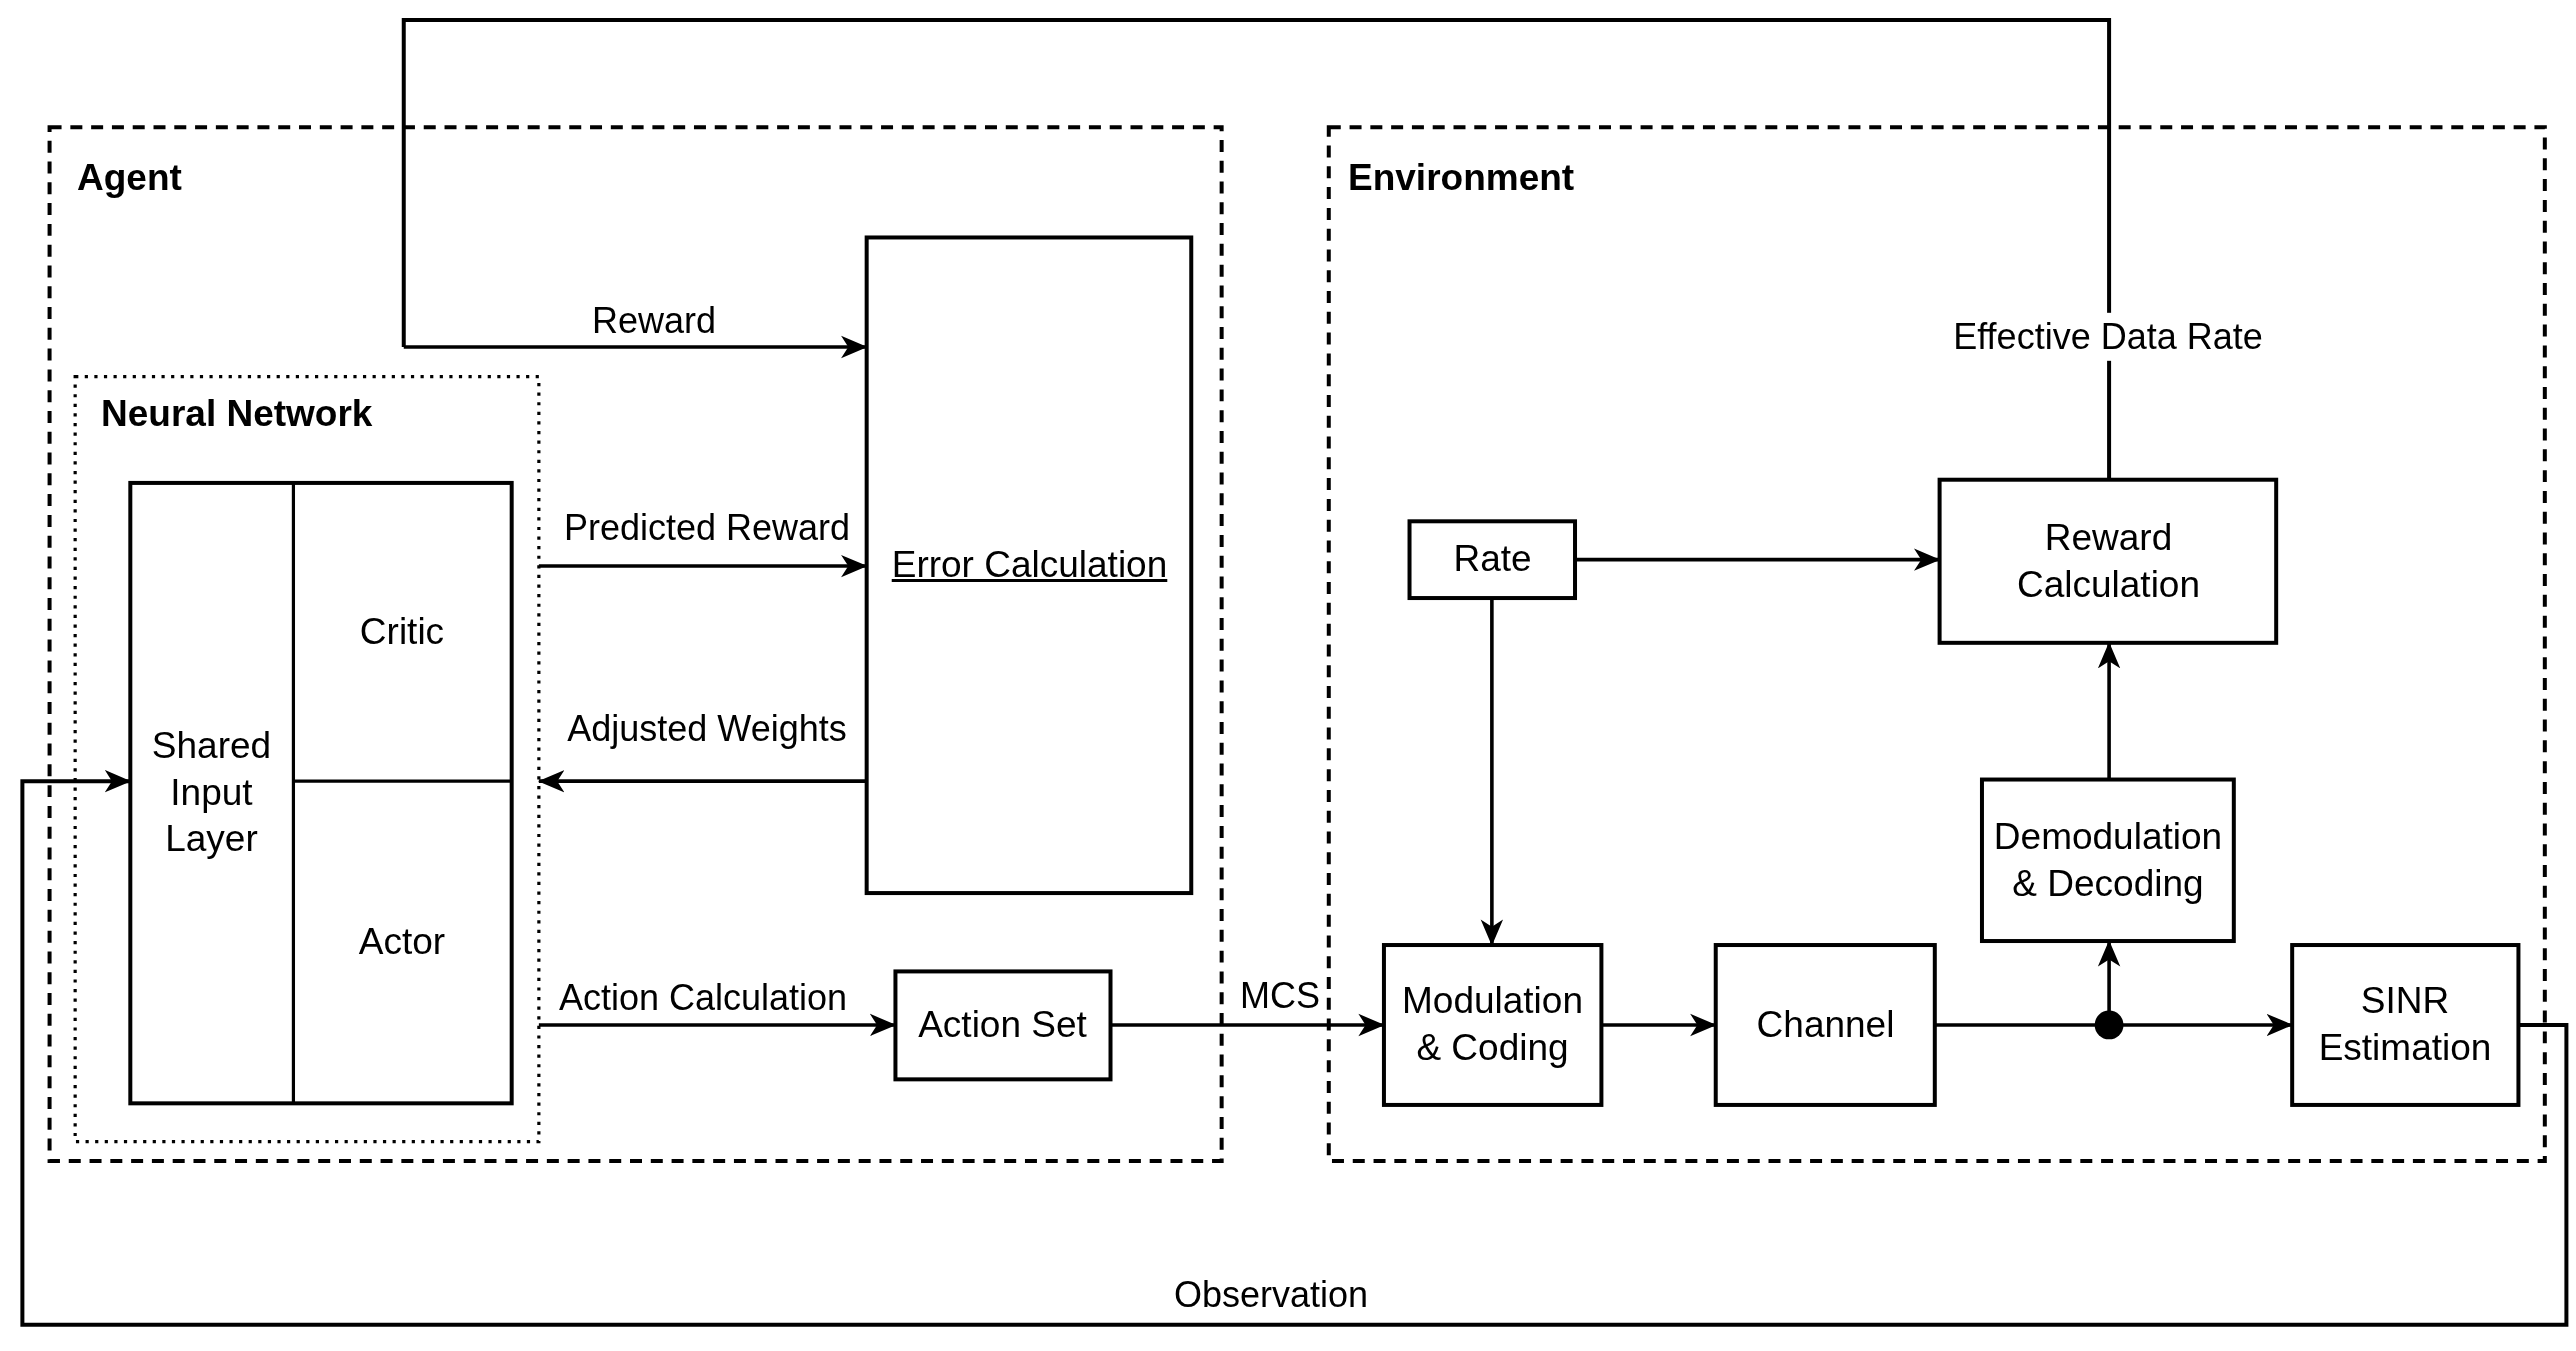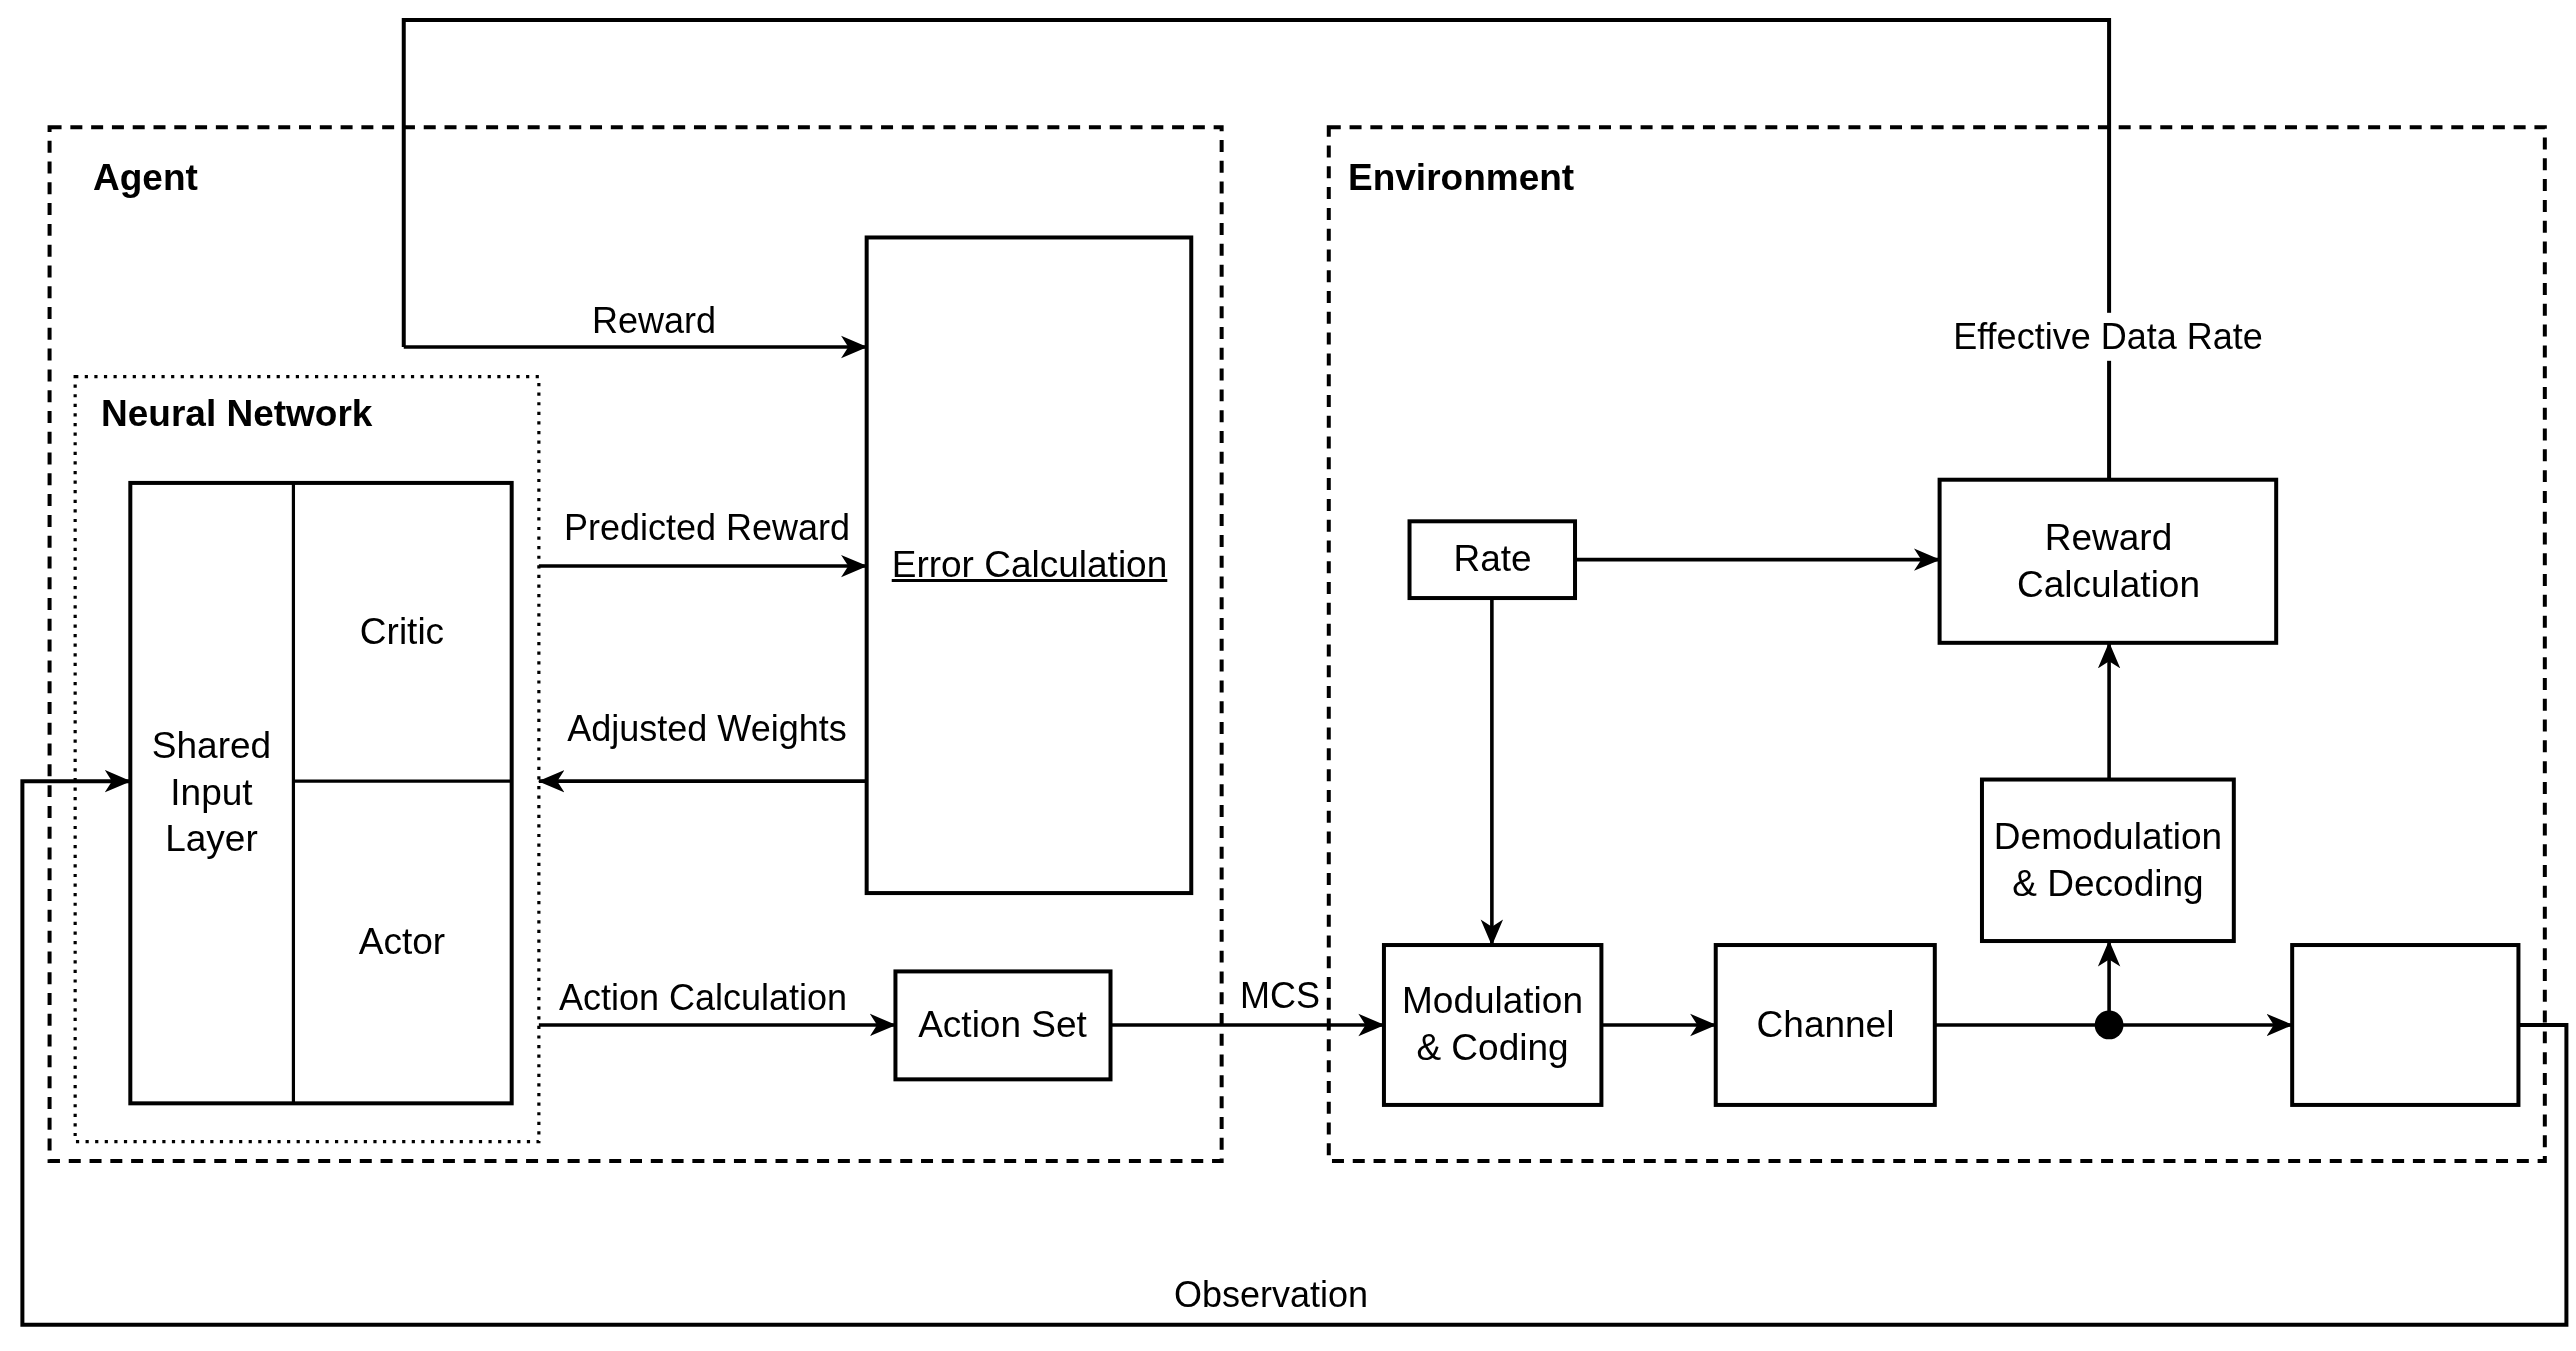--- a/index.html
+++ b/index.html
@@ -86,39 +86,41 @@
     <path d="M2420 1282 L2867 1282" fill="none" stroke="#000000" stroke-width="4.5" marker-end="url(#arrow)"></path>
     <circle cx="2638" cy="1282" r="18" fill="#000000"></circle>
     <path d="M2638 1282 L2638 1177" fill="none" stroke="#000000" stroke-width="4.5" marker-end="url(#arrow)"></path>
     <path d="M2638 975 L2638 804" fill="none" stroke="#000000" stroke-width="4.5" marker-end="url(#arrow)"></path>
     <path d="M1970 700 L2426 700" fill="none" stroke="#000000" stroke-width="4.5" marker-end="url(#arrow)"></path>
     <path d="M1866 748 L1866 1182" fill="none" stroke="#000000" stroke-width="4.5" marker-end="url(#arrow)"></path>
 
     <path d="M3150 1282 L3210 1282 L3210 1657 L28 1657 L28 977 L163 977" fill="none" stroke="#000000" stroke-width="5" marker-end="url(#arrow)"></path>
   </svg>
 
-  <div class="container-title" style="left:77px; top:157px;margin-left:16px;">Agent</div>
+  <div class="container-title" style="left:77px; top:157px;">Agent</div>
   <div class="container-title" style="left:1348px; top:157px;">Environment</div>
   <div class="container-title" style="left:101px; top:393px;">Neural Network</div>
 
   <div class="box-label" style="left:130px; top:483px; width:163px; height:620px;">Shared
 Input
 Layer</div>
   <div class="box-label" style="left:293px; top:483px; width:218px; height:298px;">Critic</div>
   <div class="box-label" style="left:293px; top:781px; width:218px; height:322px;">Actor</div>
   <div class="box-label" style="left:867px; top:237px; width:325px; height:656px;text-decoration:underline;">Error Calculation</div>
   <div class="box-label" style="left:895px; top:971px; width:215px; height:108px;">Action Set</div>
   <div class="box-label" style="left:1410px; top:521px; width:165px; height:77px;">Rate</div>
   <div class="box-label" style="left:1940px; top:480px; width:337px; height:163px;">Reward
 Calculation</div>
   <div class="box-label" style="left:1982px; top:780px; width:252px; height:161px;">Demodulation
 &amp; Decoding</div>
   <div class="box-label" style="left:1384px; top:945px; width:217px; height:160px;">Modulation
 &amp; Coding</div>
   <div class="box-label" style="left:1716px; top:945px; width:219px; height:160px;">Channel</div>
+  <div class="box-label" style="left:2292px; top:945px; width:226px; height:160px;">SINR
+Estimation</div>
 
   <div class="edge-label" style="left:654px; top:321px;">Reward</div>
   <div class="edge-label" style="left:707px; top:528px;">Predicted Reward</div>
   <div class="edge-label" style="left:707px; top:729px;">Adjusted Weights</div>
   <div class="edge-label" style="left:703px; top:998px;">Action Calculation</div>
   <div class="edge-label" style="left:1280px; top:996px;">MCS</div>
   <div class="edge-label on-line" style="left:2108px; top:337px;">Effective Data Rate</div>
   <div class="edge-label" style="left:1271px; top:1295px;">Observation</div>
 
 </div>

